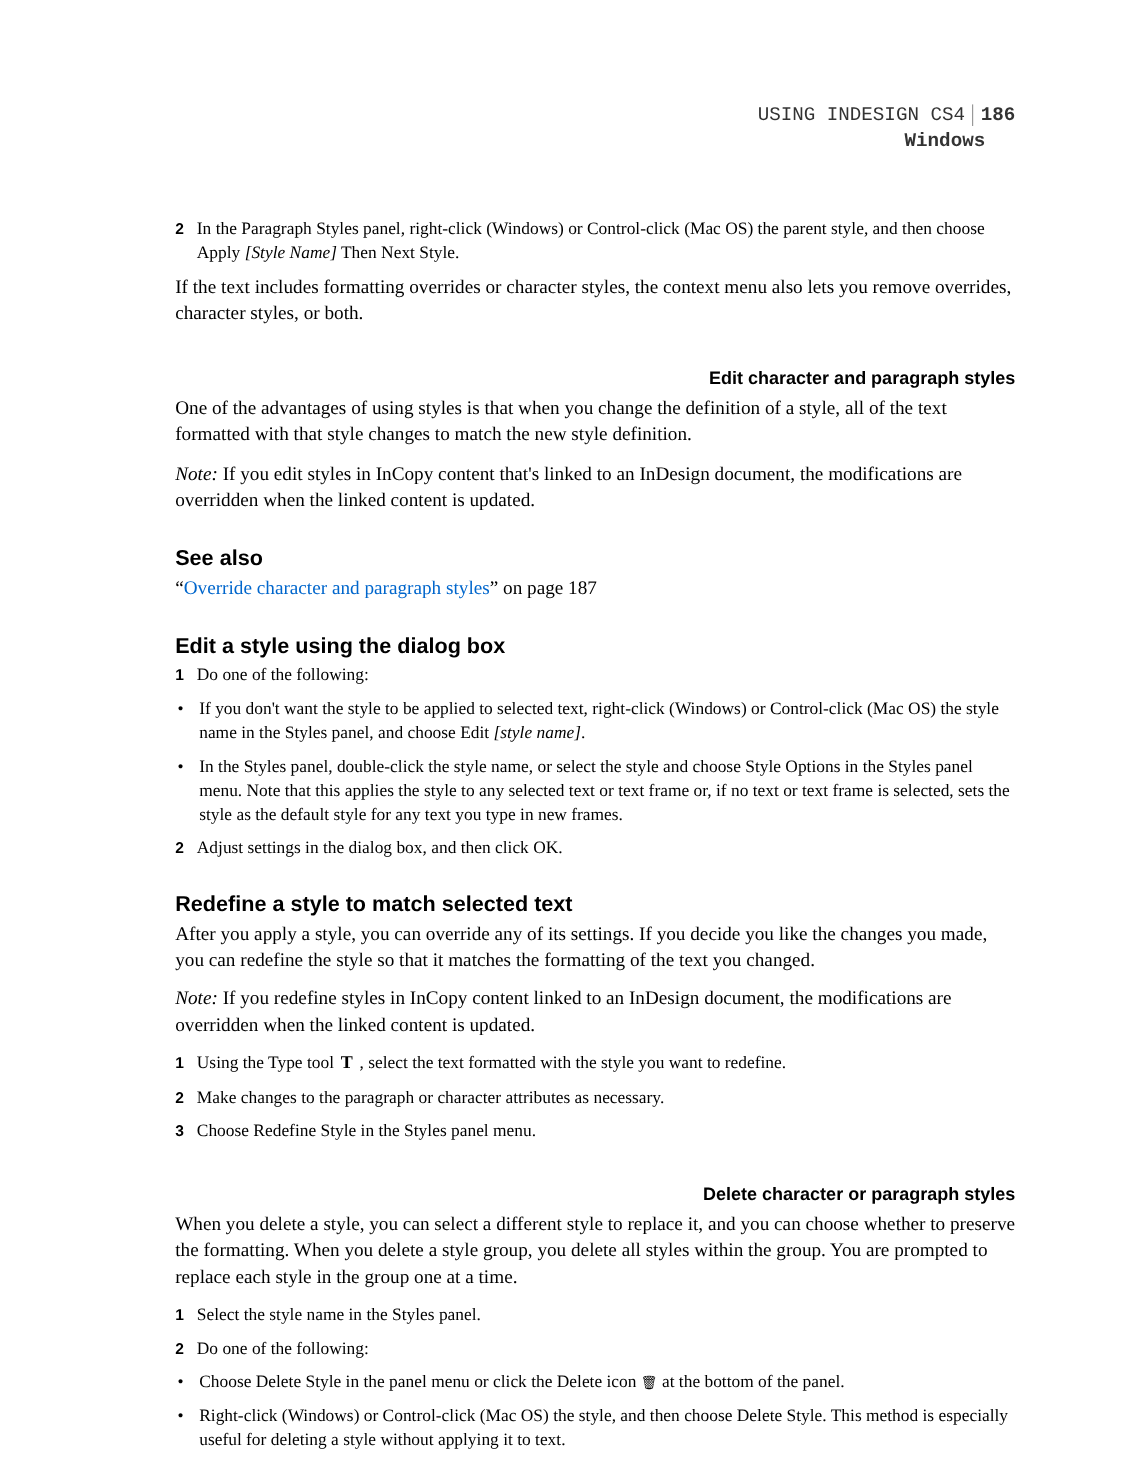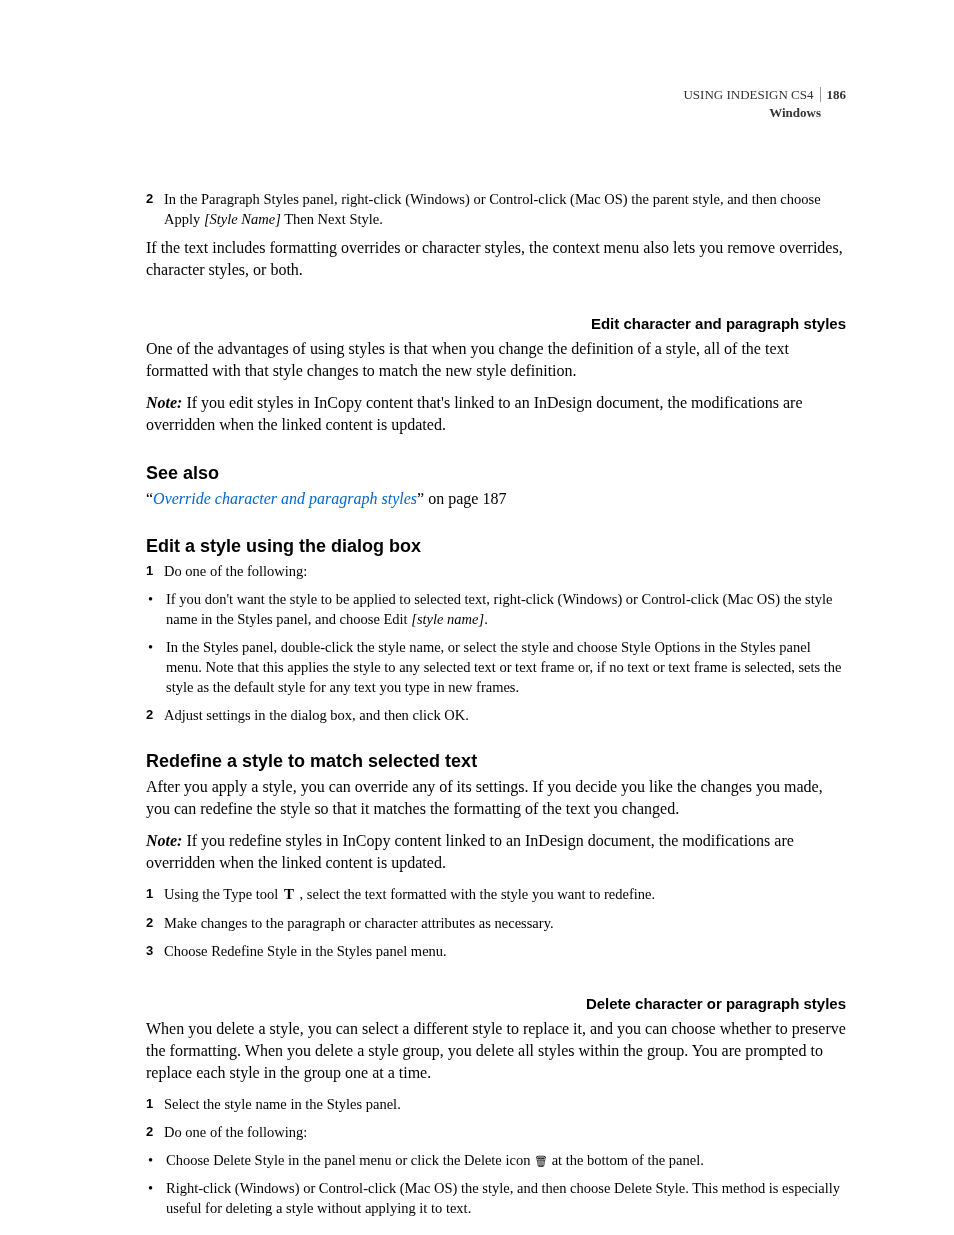--- a/index.html
+++ b/index.html
@@ -9,24 +9,24 @@
     color: #000;
     background: #fff;
     width: 954px;
   }
   .page {
     padding: 86px 108px 60px 146px;
     box-sizing: border-box;
   }
   .header {
     text-align: right;
-    font-family: Liberation Serif, serif;
-    font-size: 13px;
+    font-family: Liberation Mono, monospace;
+    font-size: 16px;
     line-height: 1.35;
-    margin-bottom: 68px;
+    margin-bottom: 52px;
     color: #333;
   }
   .header .line1 {
     display: inline-block;
   }
   .header .pnum {
     font-weight: bold;
     padding-left: 6px;
     border-left: 1px solid #999;
     margin-left: 6px;
@@ -70,28 +70,27 @@
   .ul-item .marker {
     width: 18px;
     flex: 0 0 18px;
     text-align: left;
     padding-left: 2px;
   }
   .ol-item .body, .ul-item .body {
     flex: 1 1 auto;
   }
   .note .label {
-    font-weight: bold;
+    font-weight: normal;
     font-style: italic;
   }
   .note .txt {
   }
   .link {
     color: #0066cc;
-    font-style: italic;
   }
   .italic { font-style: italic; }
   .type-tool {
     font-family: "Times New Roman", serif;
     font-weight: bold;
     font-size: 15px;
     display: inline-block;
     padding: 0 2px;
   }
   .trash-icon {

